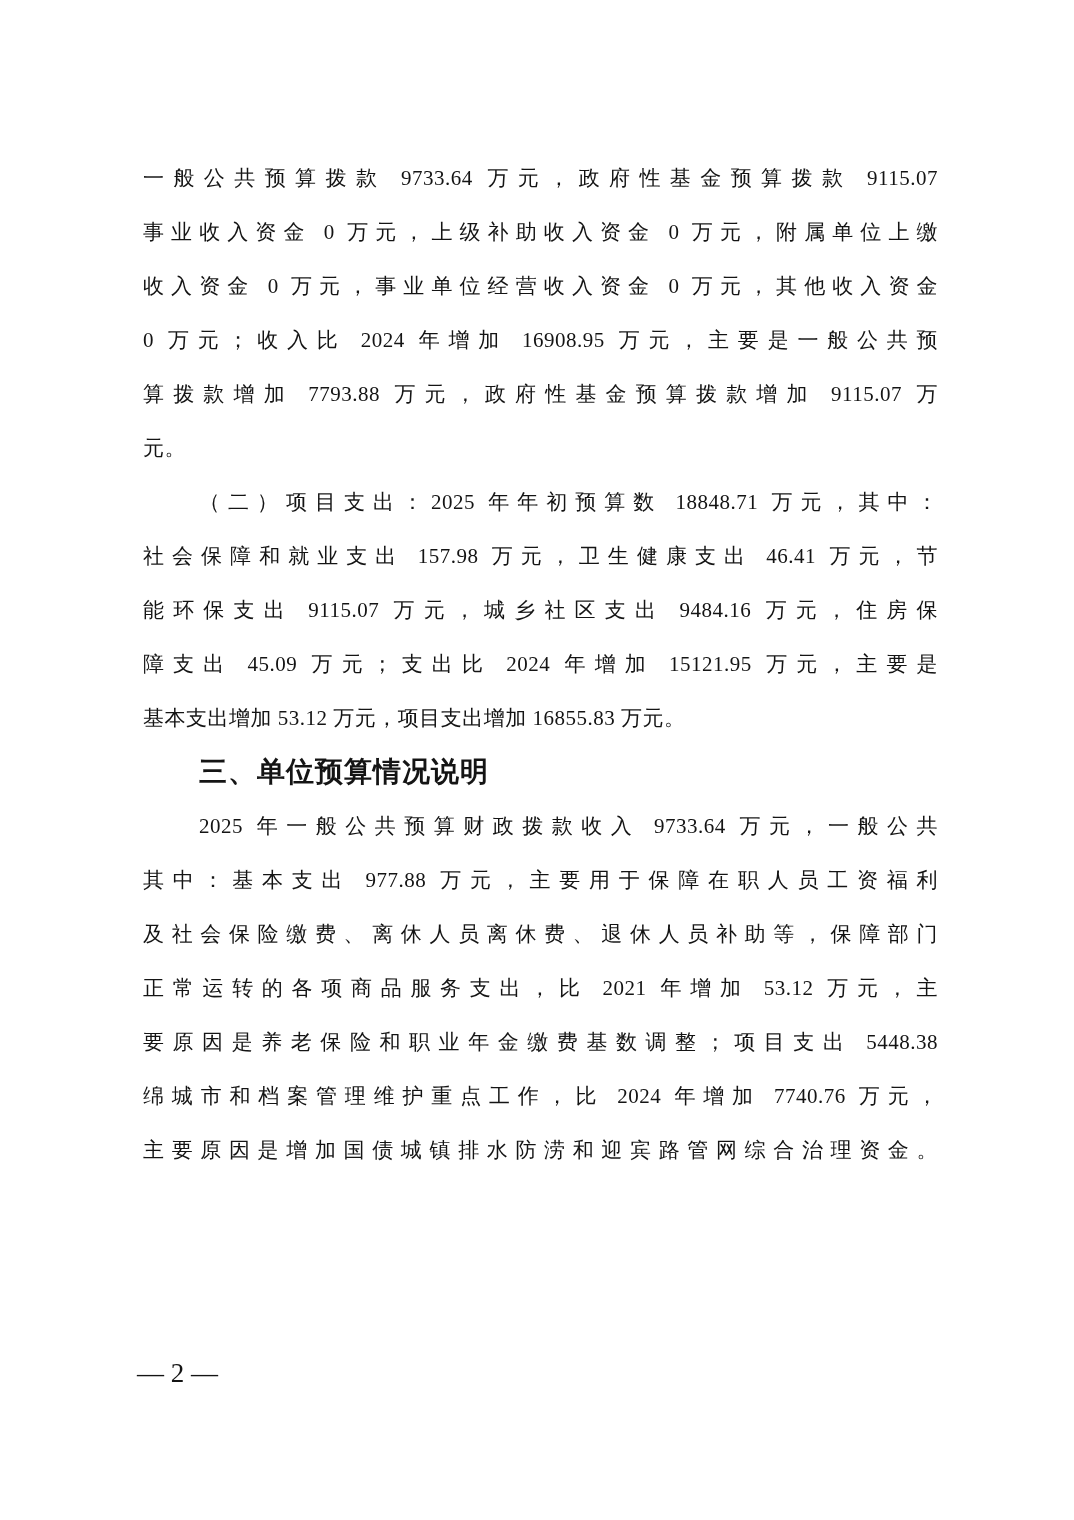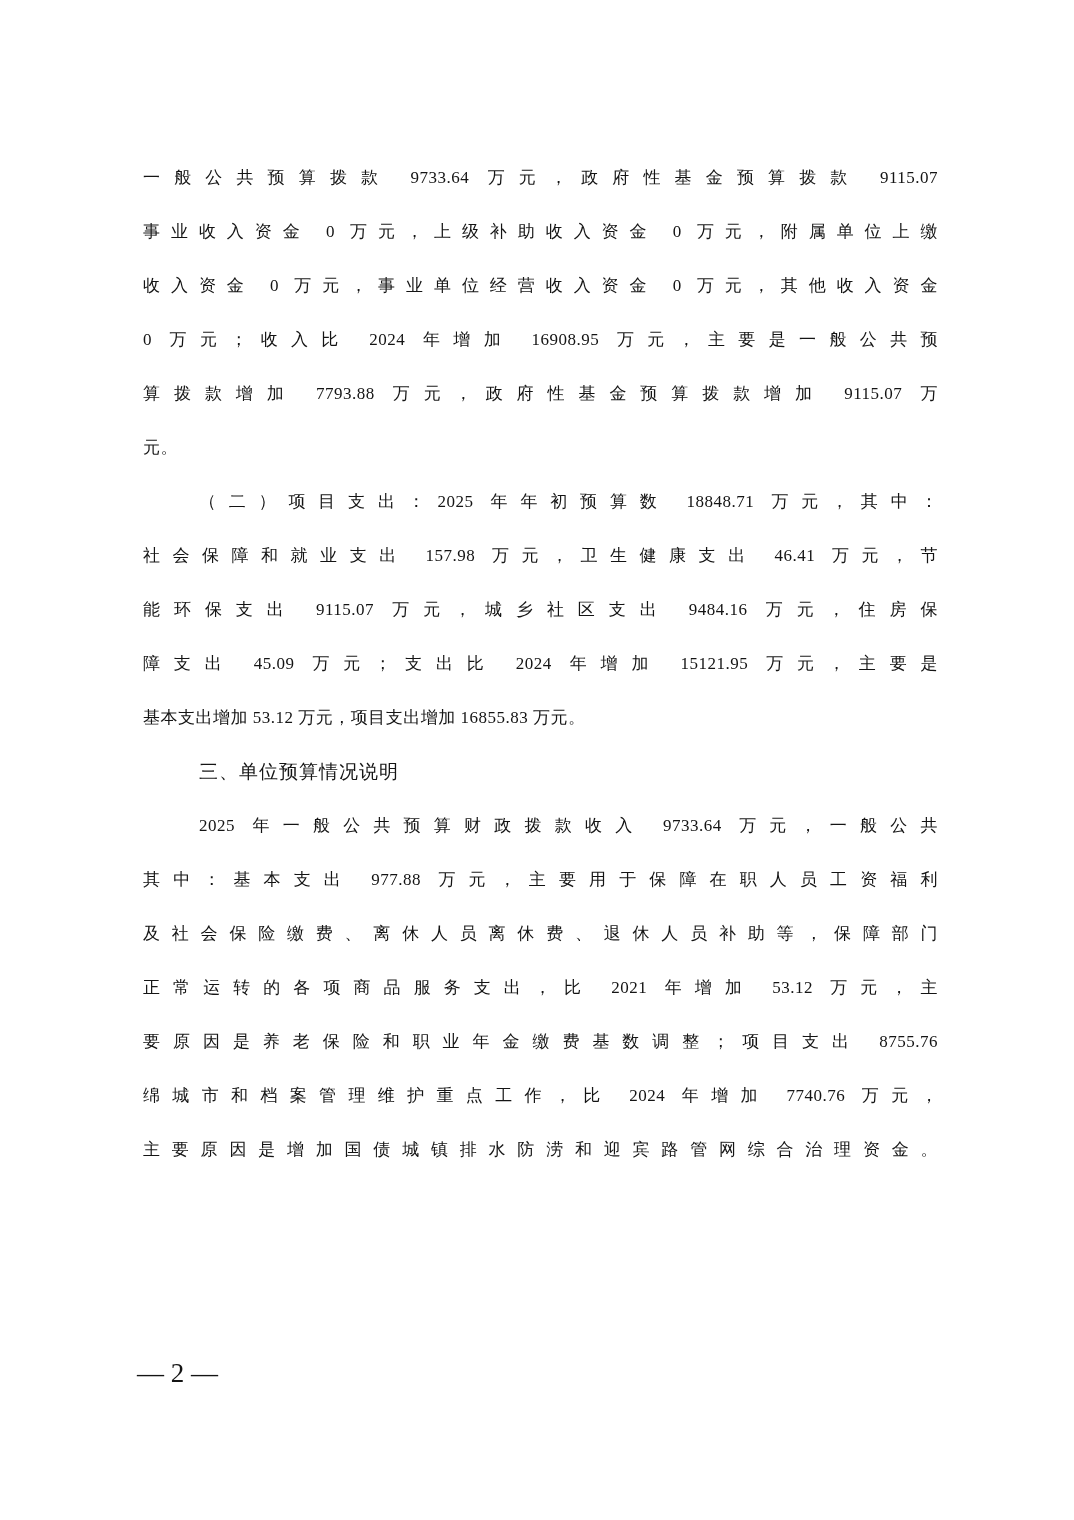--- a/index.html
+++ b/index.html
@@ -22,39 +22,39 @@
     height: 1520px;
     background: #ffffff;
   }
   .text-column {
     position: absolute;
     left: 143px;
     top: 151px;
     width: 795px;
   }
   .line {
-    font-size: 17px;
+    font-size: 21px;
     line-height: 54px;
     height: 54px;
     white-space: nowrap;
     text-align: justify;
     text-align-last: justify;
     text-justify: inter-character;
     letter-spacing: 0.5px;
   }
   .line.end {
     text-align-last: left;
   }
   .line.indent {
     text-indent: 56px;
   }
   .line.heading {
     font-family: "Liberation Sans", "DejaVu Sans", sans-serif;
-    font-weight: 400;
-    font-size: 19px;
+    font-weight: 700;
+    font-size: 28px;
     text-align-last: left;
     letter-spacing: 1px;
   }
   .kaiti {
     
     font-weight: 500;
   }
   .footer {
     position: absolute;
     left: 137px;
@@ -83,21 +83,21 @@
     <div class="line">能环保支出 9115.07 万元，城乡社区支出 9484.16 万元，住房保</div>
     <div class="line">障支出 45.09 万元；支出比 2024 年增加 15121.95 万元，主要是</div>
     <div class="line end">基本支出增加 53.12 万元，项目支出增加 16855.83 万元。</div>
 
     <div class="line heading indent">三、单位预算情况说明</div>
 
     <div class="line indent">2025 年一般公共预算财政拨款收入 9733.64 万元，一般公共</div>
     <div class="line">其中：基本支出 977.88 万元，主要用于保障在职人员工资福利</div>
     <div class="line">及社会保险缴费、离休人员离休费、退休人员补助等，保障部门</div>
     <div class="line">正常运转的各项商品服务支出，比 2021 年增加 53.12 万元，主</div>
-    <div class="line">要原因是养老保险和职业年金缴费基数调整；项目支出 8755.76</div>
+    <div class="line">要原因是养老保险和职业年金缴费基数调整；项目支出 5448.38</div>
     <div class="line">绵城市和档案管理维护重点工作，比 2024 年增加 7740.76 万元，</div>
     <div class="line">主要原因是增加国债城镇排水防涝和迎宾路管网综合治理资金。</div>
 
   </div>
 
   <div class="footer">— 2 —</div>
 
 </div>
 
 </body></html>

